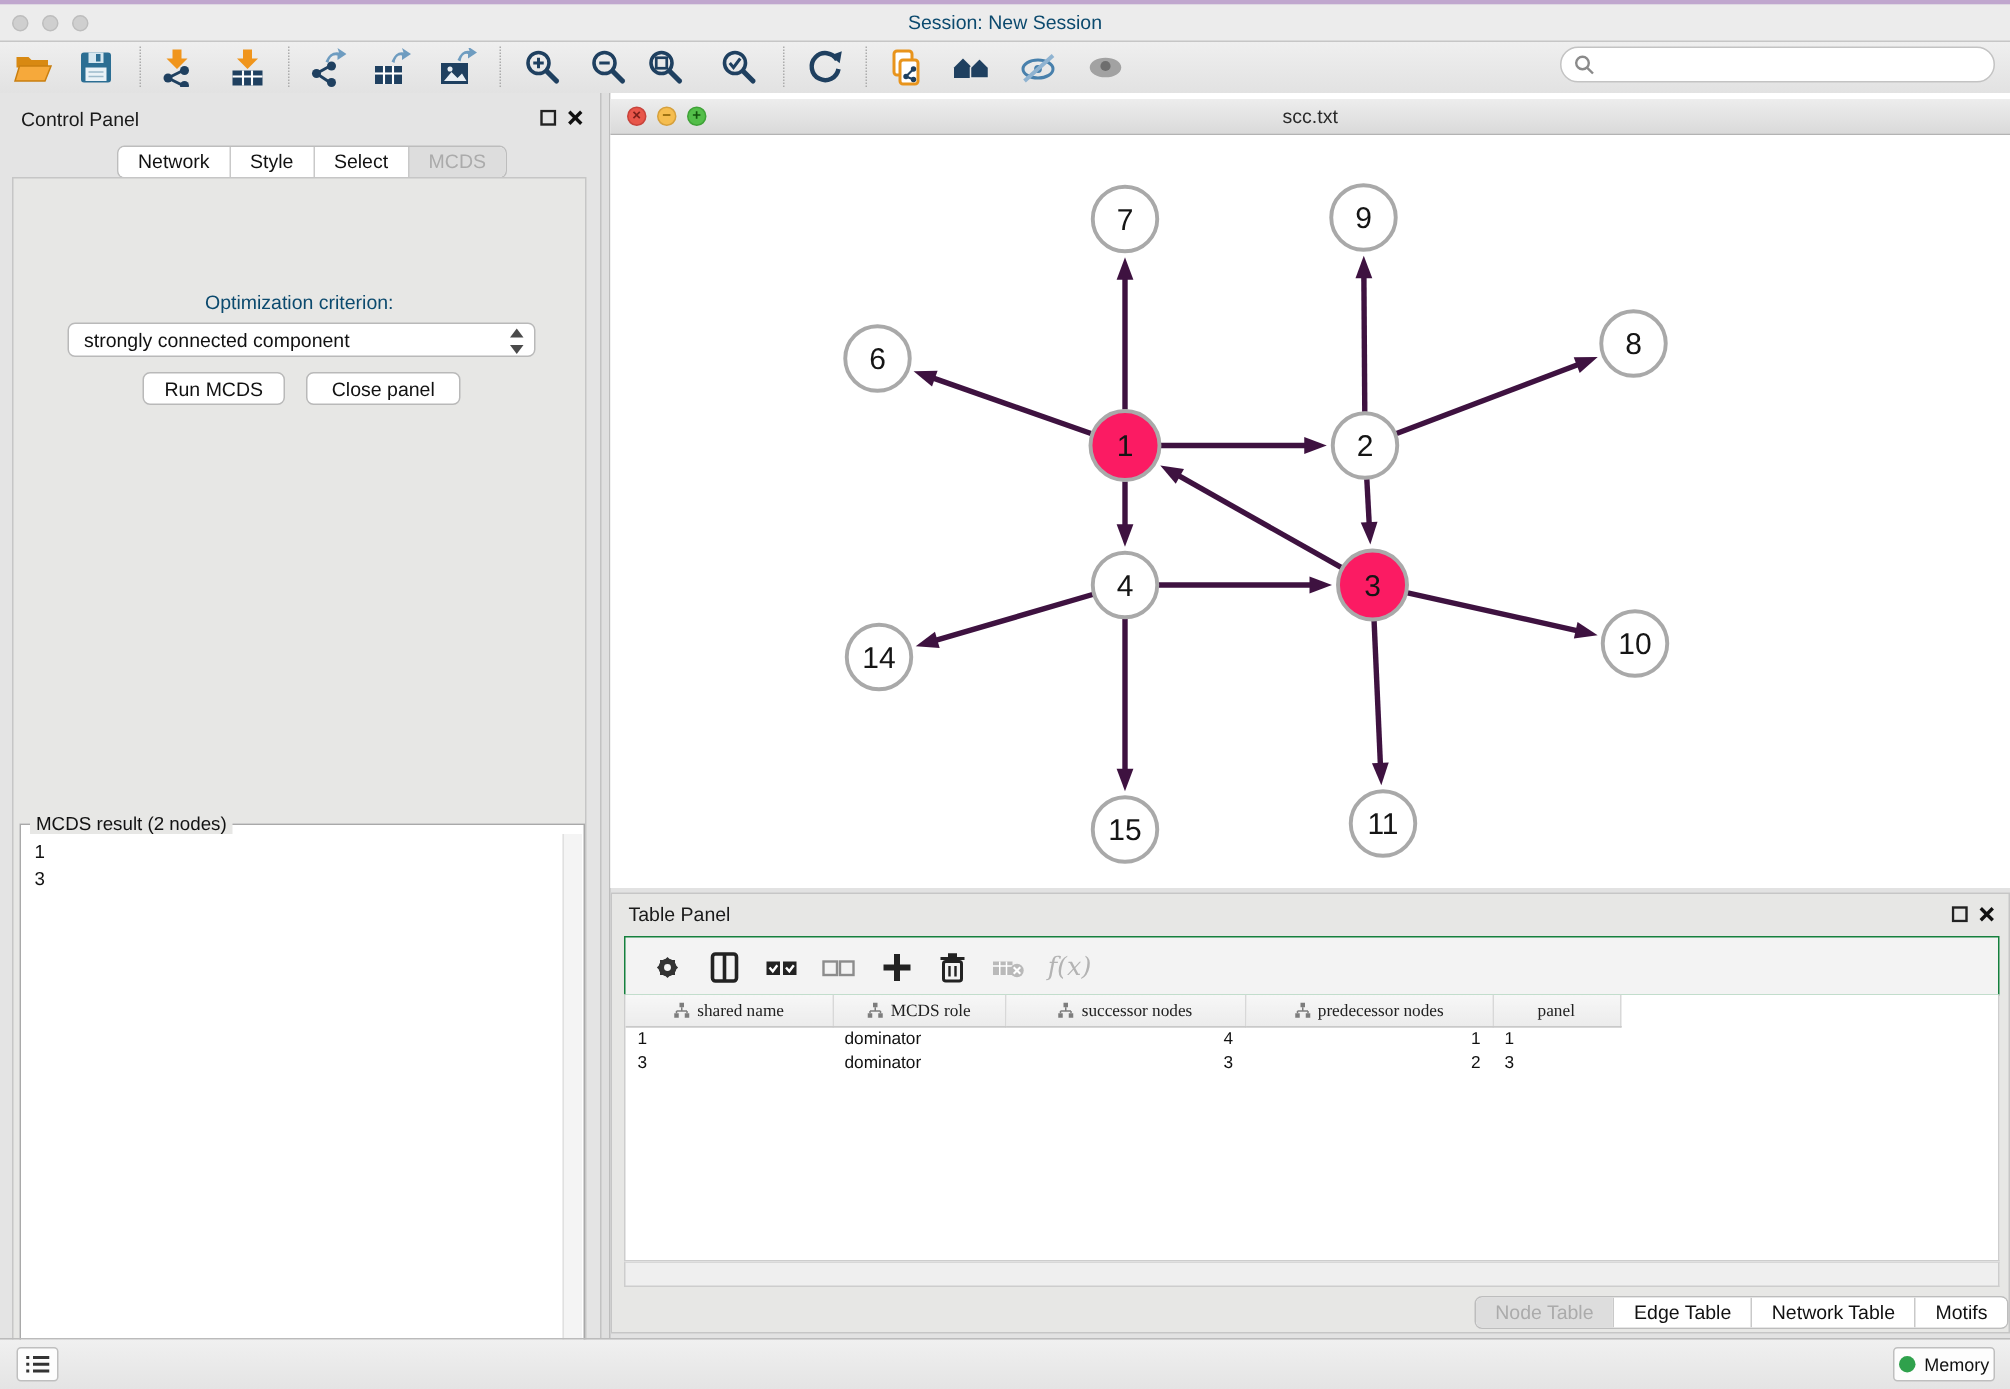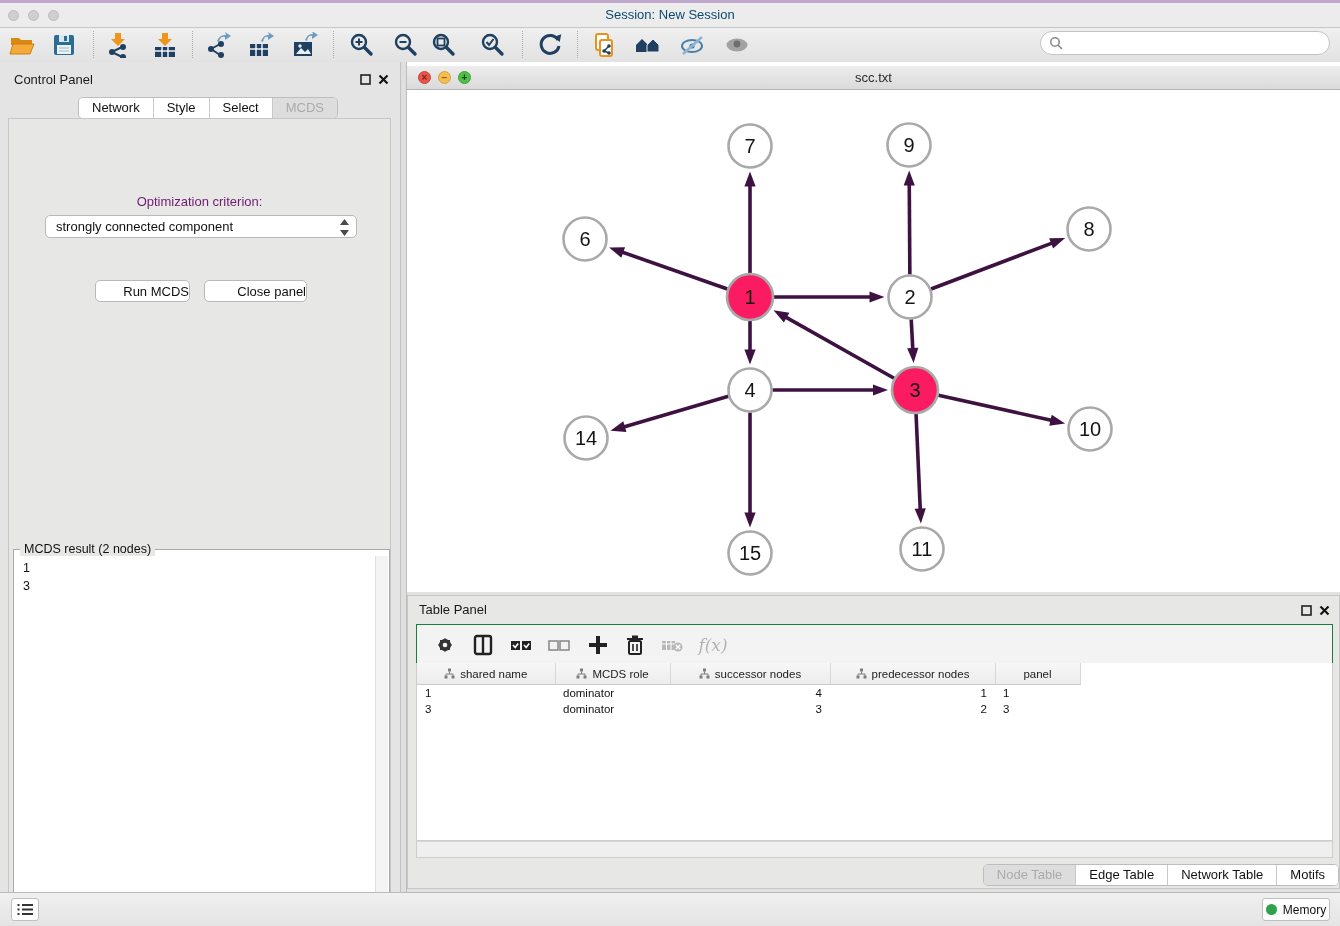--- a/index.html
+++ b/index.html
@@ -35,28 +35,28 @@
   .cp-header{position:absolute;left:14px;top:10px;}
   .cp-content{position:absolute;left:8px;top:56px;width:383px;height:822px;
        background:#E7E7E5;border:1px solid #C6C6C6;box-sizing:border-box;}
   .segtabs{position:absolute;display:flex;border:1px solid #BDBDBD;border-radius:5px;
        overflow:hidden;background:#fff;height:20px;}
   .seg{font-size:13px;color:#111;padding:2px 13px 0 13px;border-left:1px solid #C9C9C9;
        background:#fff;white-space:nowrap;}
   .seg:first-child{border-left:none;}
   .seg.sel{background:#DDDDDD;color:#ABABAB;}
   .opt-label{position:absolute;left:0;width:100%;text-align:center;top:75px;
-       font-size:13px;color:#701a75;}
+       font-size:13px;color:#0c4a6e;}
   .dropdown{position:absolute;left:36px;top:96px;width:312px;height:23px;background:#fff;
        border:1px solid #B9B9B9;border-radius:5px;box-sizing:border-box;
        font-size:13px;color:#111;display:flex;align-items:center;padding-left:10px;}
   .dd-arrows{position:absolute;right:6px;top:2px;}
   .btn{position:absolute;height:22px;background:#fff;border:1px solid #B9B9B9;
        border-radius:5px;box-sizing:border-box;font-size:13px;color:#111;
-       text-align:right;padding-top:3px;margin-top:32px;}
+       text-align:center;padding-top:3px;}
   .groupbox{position:absolute;left:4px;top:430px;width:375px;height:384px;
        border:1px solid #A9A9A9;background:#fff;}
   .groupbox .legend{position:absolute;top:-8px;left:6px;background:#E7E7E5;
        padding:0 4px;font-size:12.5px;color:#111;}
   .result-area{position:absolute;left:1px;top:6px;right:13px;bottom:1px;
        background:#fff;font-size:12.5px;color:#111;padding:3px 0 0 8px;line-height:18px;}
   .result-scroll{position:absolute;top:6px;right:1px;width:12px;bottom:1px;
        background:#F4F4F4;border-left:1px solid #E0E0E0;}
   .v-divider{left:400px;top:62px;width:7px;height:830px;background:#DFDFDF;
        border-left:1px solid #C2C2C2;border-right:1px solid #BDBDBD;box-sizing:border-box;}
@@ -79,21 +79,21 @@
   .fx{font-family:"DejaVu Serif",serif;font-style:italic;font-size:17px;color:#B3B3B3;}
   .tp-table{position:absolute;left:8px;top:67px;width:917px;height:178px;background:#fff;
        border:1px solid #CDCDCD;border-top:none;box-sizing:border-box;overflow:hidden;}
   table.grid{border-collapse:collapse;table-layout:fixed;font-size:11.5px;color:#111;}
   table.grid th{height:19px;background:linear-gradient(#F7F7F7,#ECECEC);
        border-right:1px solid #D8D8D8;border-bottom:1px solid #C9C9C9;
        font-weight:normal;font-size:11.5px;color:#222;text-align:center;
        overflow:hidden;white-space:nowrap;}
   table.grid td{height:16px;padding:0 8px;white-space:nowrap;overflow:hidden;}
   td.num{text-align:right;}
-  .hcell{display:flex;align-items:center;justify-content:center;gap:5px;}
+  .hcell{display:flex;align-items:center;justify-content:center;gap:5px;font-family:Liberation Serif, serif;}
   .tp-scrollstrip{position:absolute;left:8px;top:245px;width:917px;height:17px;
        background:#EFEFEF;border:1px solid #CDCDCD;border-top:1px solid #D8D8D8;box-sizing:border-box;}
   .tp-tabs{position:absolute;left:0;width:100%;top:268px;display:flex;justify-content:flex-end;}
   
   .statusbar{left:0;top:892px;width:100%;height:34px;background:linear-gradient(#F0F0F0,#E4E4E4);
        border-top:1px solid #BBBBBB;box-sizing:border-box;}
   .sb-btn{position:absolute;top:5px;height:23px;background:#FDFDFD;border:1px solid #BFBFBF;
        border-radius:3px;box-sizing:border-box;display:flex;align-items:center;justify-content:center;}
   .memdot{width:11px;height:11px;border-radius:50%;background:#2FA14C;margin-right:6px;}
   .memlabel{font-size:12px;color:#111;text-align:center;}

